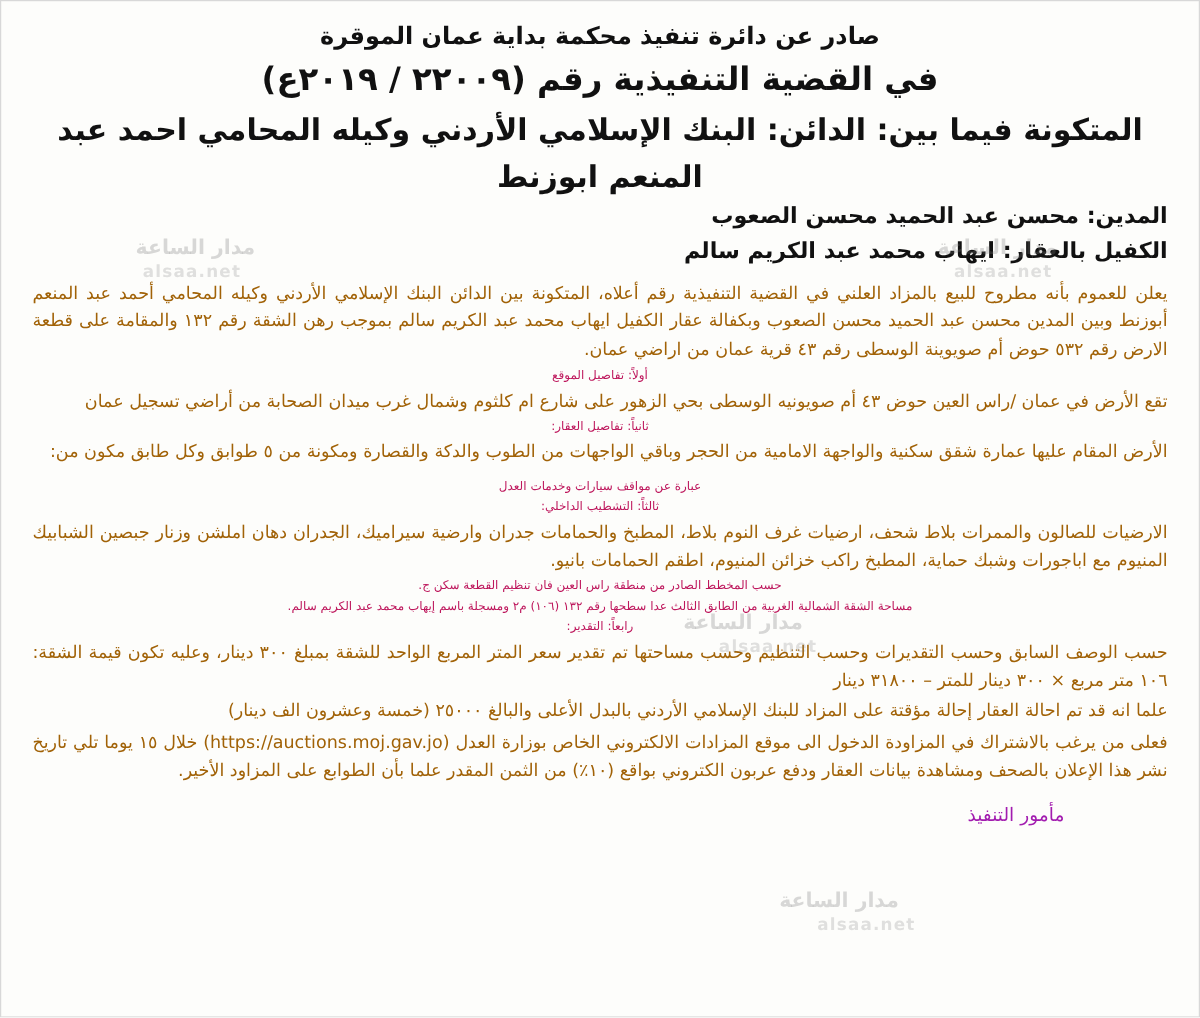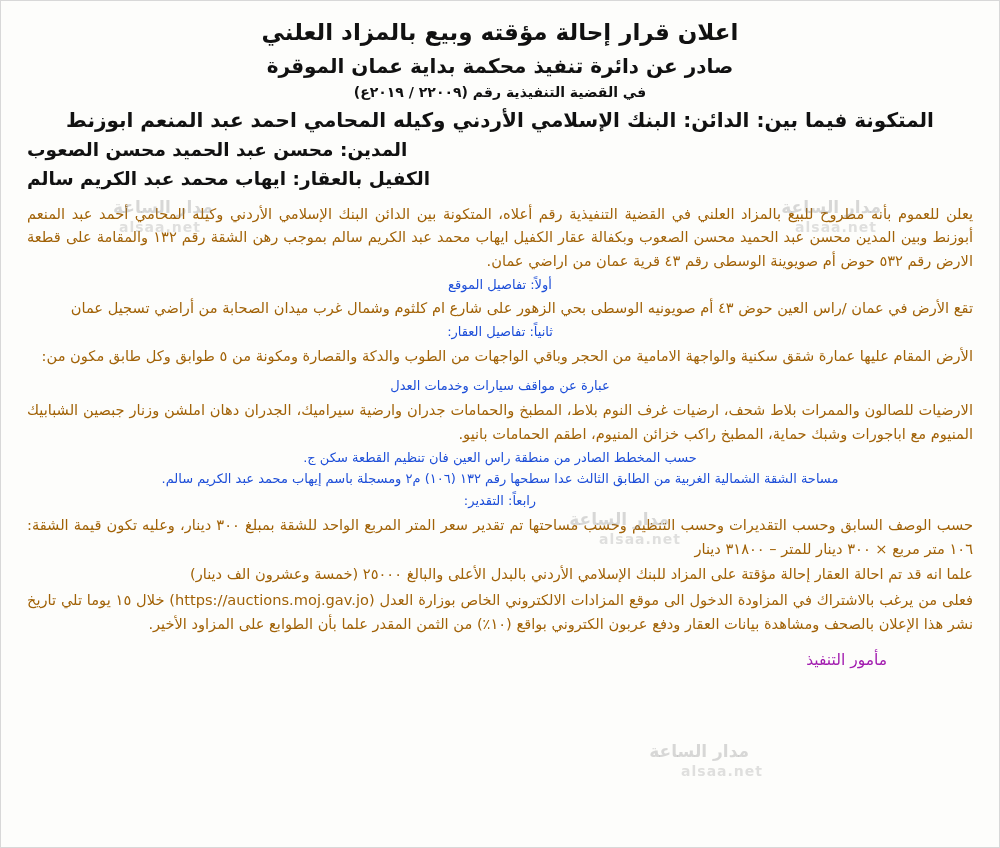--- a/index.html
+++ b/index.html
@@ -49,40 +49,40 @@
     text-align: center;
     margin-bottom: 2px;
   }
   .t-line {
     font-weight: bold;
     line-height: 1.55;
     color: #111;
   }
   .t1 { font-size: 23px; }
   .t2 { font-size: 20px; }
-  .t3 { font-size: 14px; }
-  .t4 { font-size: 20px; margin-top: 2px; }
+  .t3 { font-size: 27px; }
+  .t4 { font-size: 25px; margin-top: 2px; }
   .t5 { font-size: 18.5px; }
   .t6 { font-size: 18.5px; }
-  .t5, .t6 { text-align: left; }
+  .t5, .t6 { text-align: right; }
 
   .body-text {
     font-size: 14.6px;
     line-height: 1.62;
     text-align: justify;
     text-justify: inter-word;
     margin: 0 0 2px 0;
     color: #a16207;
   }
   .sec-head {
-    font-size: 13px;
+    font-size: 10px;
     line-height: 1.6;
     text-align: center;
     margin: 1px 0;
-    color: #1d4ed8;
+    color: #be185d;
   }
   .spacer-sm { height: 6px; }
   .link-line {
     text-align: justify;
   }
   .signature {
     margin-top: 16px;
     font-size: 15.5px;
     text-align: right;
     padding-right: 86px;
@@ -99,21 +99,20 @@
     <div class="wm wm-1">مدار الساعة</div>
     <div class="wm wm-2">alsaa.net</div>
     <div class="wm wm-3">مدار الساعة</div>
     <div class="wm wm-4">alsaa.net</div>
     <div class="wm wm-5">مدار الساعة</div>
     <div class="wm wm-6">alsaa.net</div>
     <div class="wm wm-7">مدار الساعة</div>
     <div class="wm wm-8">alsaa.net</div>
 
     <div class="title-block">
-      <div class="t-line t1">اعلان قرار إحالة مؤقته وبيع بالمزاد العلني</div>
       <div class="t-line t2">صادر عن دائرة تنفيذ محكمة بداية عمان الموقرة</div>
       <div class="t-line t3">في القضية التنفيذية رقم (٢٢٠٠٩ / ٢٠١٩ع)</div>
       <div class="t-line t4">المتكونة فيما بين: الدائن: البنك الإسلامي الأردني وكيله المحامي احمد عبد المنعم ابوزنط</div>
       <div class="t-line t5">المدين: محسن عبد الحميد محسن الصعوب</div>
       <div class="t-line t6">الكفيل بالعقار: ايهاب محمد عبد الكريم سالم</div>
     </div>
 
     <div class="spacer-sm"></div>
 
     <p class="body-text">يعلن للعموم بأنه مطروح للبيع بالمزاد العلني في القضية التنفيذية رقم أعلاه، المتكونة بين الدائن البنك الإسلامي الأردني وكيله المحامي أحمد عبد المنعم أبوزنط وبين المدين محسن عبد الحميد محسن الصعوب وبكفالة عقار الكفيل ايهاب محمد عبد الكريم سالم بموجب رهن الشقة رقم ١٣٢ والمقامة على قطعة الارض رقم ٥٣٢ حوض أم صويوينة الوسطى رقم ٤٣ قرية عمان من اراضي عمان.</p>
@@ -121,20 +120,21 @@
     <div class="sec-head">أولاً: تفاصيل الموقع</div>
     <p class="body-text">تقع الأرض في عمان /راس العين حوض ٤٣ أم صويونيه الوسطى بحي الزهور على شارع ام كلثوم وشمال غرب ميدان الصحابة من أراضي تسجيل عمان</p>
 
     <div class="sec-head">ثانياً: تفاصيل العقار:</div>
     <p class="body-text">الأرض المقام عليها عمارة شقق سكنية والواجهة الامامية من الحجر وباقي الواجهات من الطوب والدكة والقصارة ومكونة من ٥ طوابق وكل طابق مكون من:</p>
 
     <div class="spacer-sm"></div>
     <div class="sec-head">عبارة عن مواقف سيارات وخدمات العدل</div>
 
 
+    <div class="sec-head">ثالثاً: التشطيب الداخلي:</div>
     <p class="body-text">الارضيات للصالون والممرات بلاط شحف، ارضيات غرف النوم بلاط، المطبخ والحمامات جدران وارضية سيراميك، الجدران دهان املشن وزنار جبصين الشبابيك المنيوم مع اباجورات وشبك حماية، المطبخ راكب خزائن المنيوم، اطقم الحمامات بانيو.</p>
 
     <div class="sec-head">حسب المخطط الصادر من منطقة راس العين فان تنظيم القطعة سكن ج.</div>
     <div class="sec-head">مساحة الشقة الشمالية الغربية من الطابق الثالث عدا سطحها رقم ١٣٢ (١٠٦) م٢ ومسجلة باسم إيهاب محمد عبد الكريم سالم.</div>
 
     <div class="sec-head">رابعاً: التقدير:</div>
     <p class="body-text">حسب الوصف السابق وحسب التقديرات وحسب التنظيم وحسب مساحتها تم تقدير سعر المتر المربع الواحد للشقة بمبلغ ٣٠٠ دينار، وعليه تكون قيمة الشقة: ١٠٦ متر مربع × ٣٠٠ دينار للمتر – ٣١٨٠٠ دينار</p>
 
     <p class="body-text">علما انه قد تم احالة العقار إحالة مؤقتة على المزاد للبنك الإسلامي الأردني بالبدل الأعلى والبالغ ٢٥٠٠٠ (خمسة وعشرون الف دينار)</p>
 

